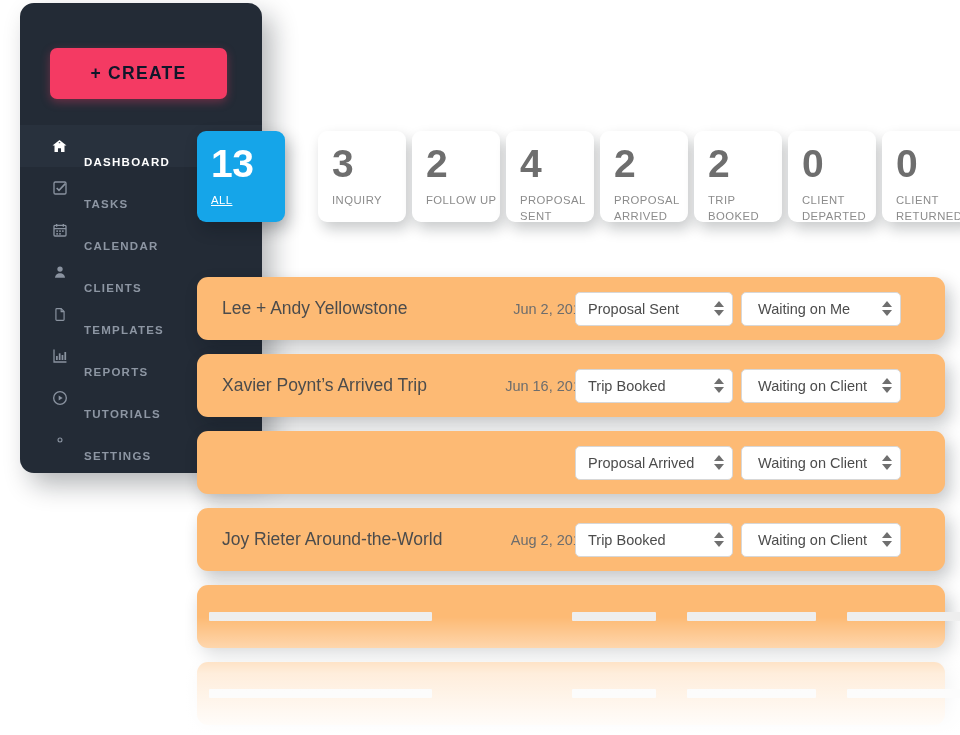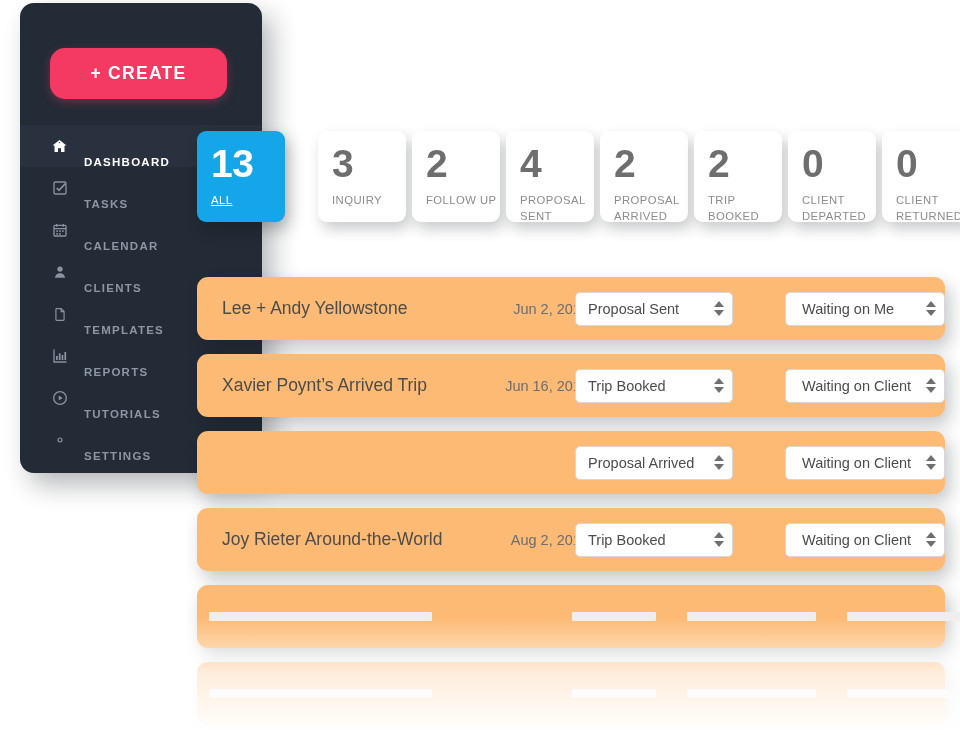--- a/index.html
+++ b/index.html
@@ -34,22 +34,22 @@
   }
 
   .create-btn {
     position: absolute;
     left: 30px;
     top: 45px;
     width: 177px;
     height: 51px;
     background: #f43a63;
     border: none;
-    border-radius: 15px;
-    color: #ffffff;
+    border-radius: 7px;
+    color: #0f172a;
     font-size: 17.5px;
     font-weight: bold;
     letter-spacing: 1.3px;
     cursor: pointer;
     font-family: "Liberation Sans", sans-serif;
     box-shadow: 0 3px 10px rgba(244,58,99,0.35);
   }
 
   .nav {
     position: absolute;
@@ -181,21 +181,21 @@
     height: 34px;
     border: 1px solid #d7d7d7;
     border-radius: 5px;
     background: #ffffff;
     display: flex;
     align-items: center;
     padding: 0 8px 0 12px;
     cursor: pointer;
   }
   .sel-1 { left: 378px; width: 158px; }
-  .sel-2 { left: 588px; width: 160px; padding-left: 16px; }
+  .sel-2 { left: 544px; width: 160px; padding-left: 16px; }
 
   .sel-text {
     flex: 1;
     font-size: 14.5px;
     color: #4c4c4c;
     white-space: nowrap;
     overflow: hidden;
   }
 
   .stepper {

